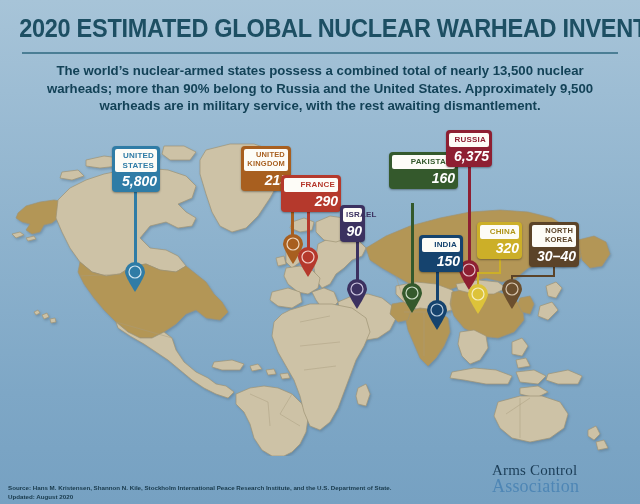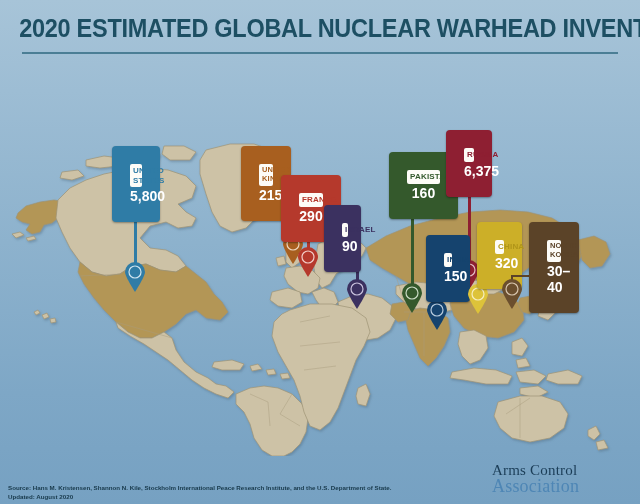--- a/index.html
+++ b/index.html
@@ -39,32 +39,33 @@
   .marker{position:absolute;}
   .stem{position:absolute;width:3px;border-radius:0;}
   .pin{position:absolute;width:22px;height:30px;}
   .pin svg{display:block;width:22px;height:30px;}
   .elbow-h{position:absolute;height:2px;}
   .elbow-v{position:absolute;width:2px;}
 
   .box{
     position:absolute;border-radius:4px;
     box-shadow:0 1px 2px rgba(0,0,0,.35);
-    padding:18px;box-sizing:border-box;
-    text-align:center;
+    padding:3px;box-sizing:border-box;
+    text-align:right;
   }
   .box .name{
     background:#fdfcf7;border-radius:2px;
     font-weight:bold;font-size:8px;line-height:9.5px;
     letter-spacing:.2px;padding:2px 3px;
     white-space:pre-line;
   }
   .box .num{
     color:#ffffff;font-weight:bold;font-size:14px;line-height:16px;
     padding-top:1px;
+    font-style:italic;
   }
   .box.two .name{font-size:7.5px;line-height:8.8px;}
 
   
   #source{
     position:absolute;left:8px;top:484px;width:420px;
     font-size:6.2px;line-height:8.5px;color:#17384a;font-weight:bold;
   }
   #logo{position:absolute;left:492px;top:462px;width:140px;text-align:left;
         font-family:"Liberation Serif", serif;}
@@ -73,20 +74,21 @@
             padding-right:2px;}
 </style>
 </head>
 <body>
 
 <div id="stage">
 
   <div id="header">
     <div id="title">2020 ESTIMATED GLOBAL NUCLEAR WARHEAD INVENTORIES</div>
     <div id="title-rule"></div>
+    <div id="subtitle">The world’s nuclear-armed states possess a combined total of nearly 13,500 nuclear warheads; more than 90% belong to Russia and the United States. Approximately 9,500 warheads are in military service, with the rest awaiting dismantlement.</div>
   </div>
 
   <div id="map">
     <svg viewBox="0 0 640 330" xmlns="http://www.w3.org/2000/svg">
       <defs>
         <filter id="landshadow" x="-10%" y="-10%" width="130%" height="130%">
           <feDropShadow dx="1.2" dy="1.6" stdDeviation="1.1" flood-color="#4d6a80" flood-opacity="0.45"></feDropShadow>
         </filter>
       </defs>
       <g filter="url(#landshadow)" stroke="#9e9375" stroke-width="0.7" stroke-linejoin="round">
@@ -205,21 +207,21 @@
   </div>
 
   <div class="marker">
     <div class="stem" style="left:356px;top:237px;height:46px;background:#3b3160;"></div>
     <div class="pin" style="left:346px;top:279px;">
       <svg viewBox="0 0 22 30">
           <path d="M11,30 C11,30 1,14.5 1,10 A10,10 0 1,1 21,10 C21,14.5 11,30 11,30 Z" fill="#3b3160"></path>
           <circle cx="11" cy="10" r="6" fill="none" stroke="#c9c2dd" stroke-width="1.2"></circle>
         </svg>
     </div>
-    <div class="box" style="left:324px;top:205px;width:37px;background:#3b3160;">
+    <div class="box" style="left:340px;top:205px;width:25px;background:#3b3160;">
       <div class="name" style="color:#3b3160;">ISRAEL</div>
       <div class="num">90</div>
     </div>
   </div>
 
   <div class="marker">
     <div class="stem" style="left:411px;top:203px;height:84px;background:#34592c;"></div>
     <div class="pin" style="left:401px;top:283px;">
       <svg viewBox="0 0 22 30">
           <path d="M11,30 C11,30 1,14.5 1,10 A10,10 0 1,1 21,10 C21,14.5 11,30 11,30 Z" fill="#34592c"></path>
@@ -247,21 +249,21 @@
   </div>
 
   <div class="marker">
     <div class="stem" style="left:436px;top:268px;height:36px;background:#15436e;"></div>
     <div class="pin" style="left:426px;top:300px;">
       <svg viewBox="0 0 22 30">
           <path d="M11,30 C11,30 1,14.5 1,10 A10,10 0 1,1 21,10 C21,14.5 11,30 11,30 Z" fill="#15436e"></path>
           <circle cx="11" cy="10" r="6" fill="none" stroke="#b8cbdd" stroke-width="1.2"></circle>
         </svg>
     </div>
-    <div class="box" style="left:419px;top:235px;width:44px;background:#15436e;margin-left:7px;">
+    <div class="box" style="left:419px;top:235px;width:44px;background:#15436e;">
       <div class="name" style="color:#15436e;">INDIA</div>
       <div class="num">150</div>
     </div>
   </div>
 
   <div class="marker">
     <div class="elbow-v" style="left:499px;top:255px;height:18px;background:#ccaf28;"></div>
     <div class="elbow-h" style="left:477px;top:272px;width:24px;background:#ccaf28;"></div>
     <div class="elbow-v" style="left:477px;top:272px;height:16px;background:#ccaf28;"></div>
     <div class="pin" style="left:467px;top:284px;">

